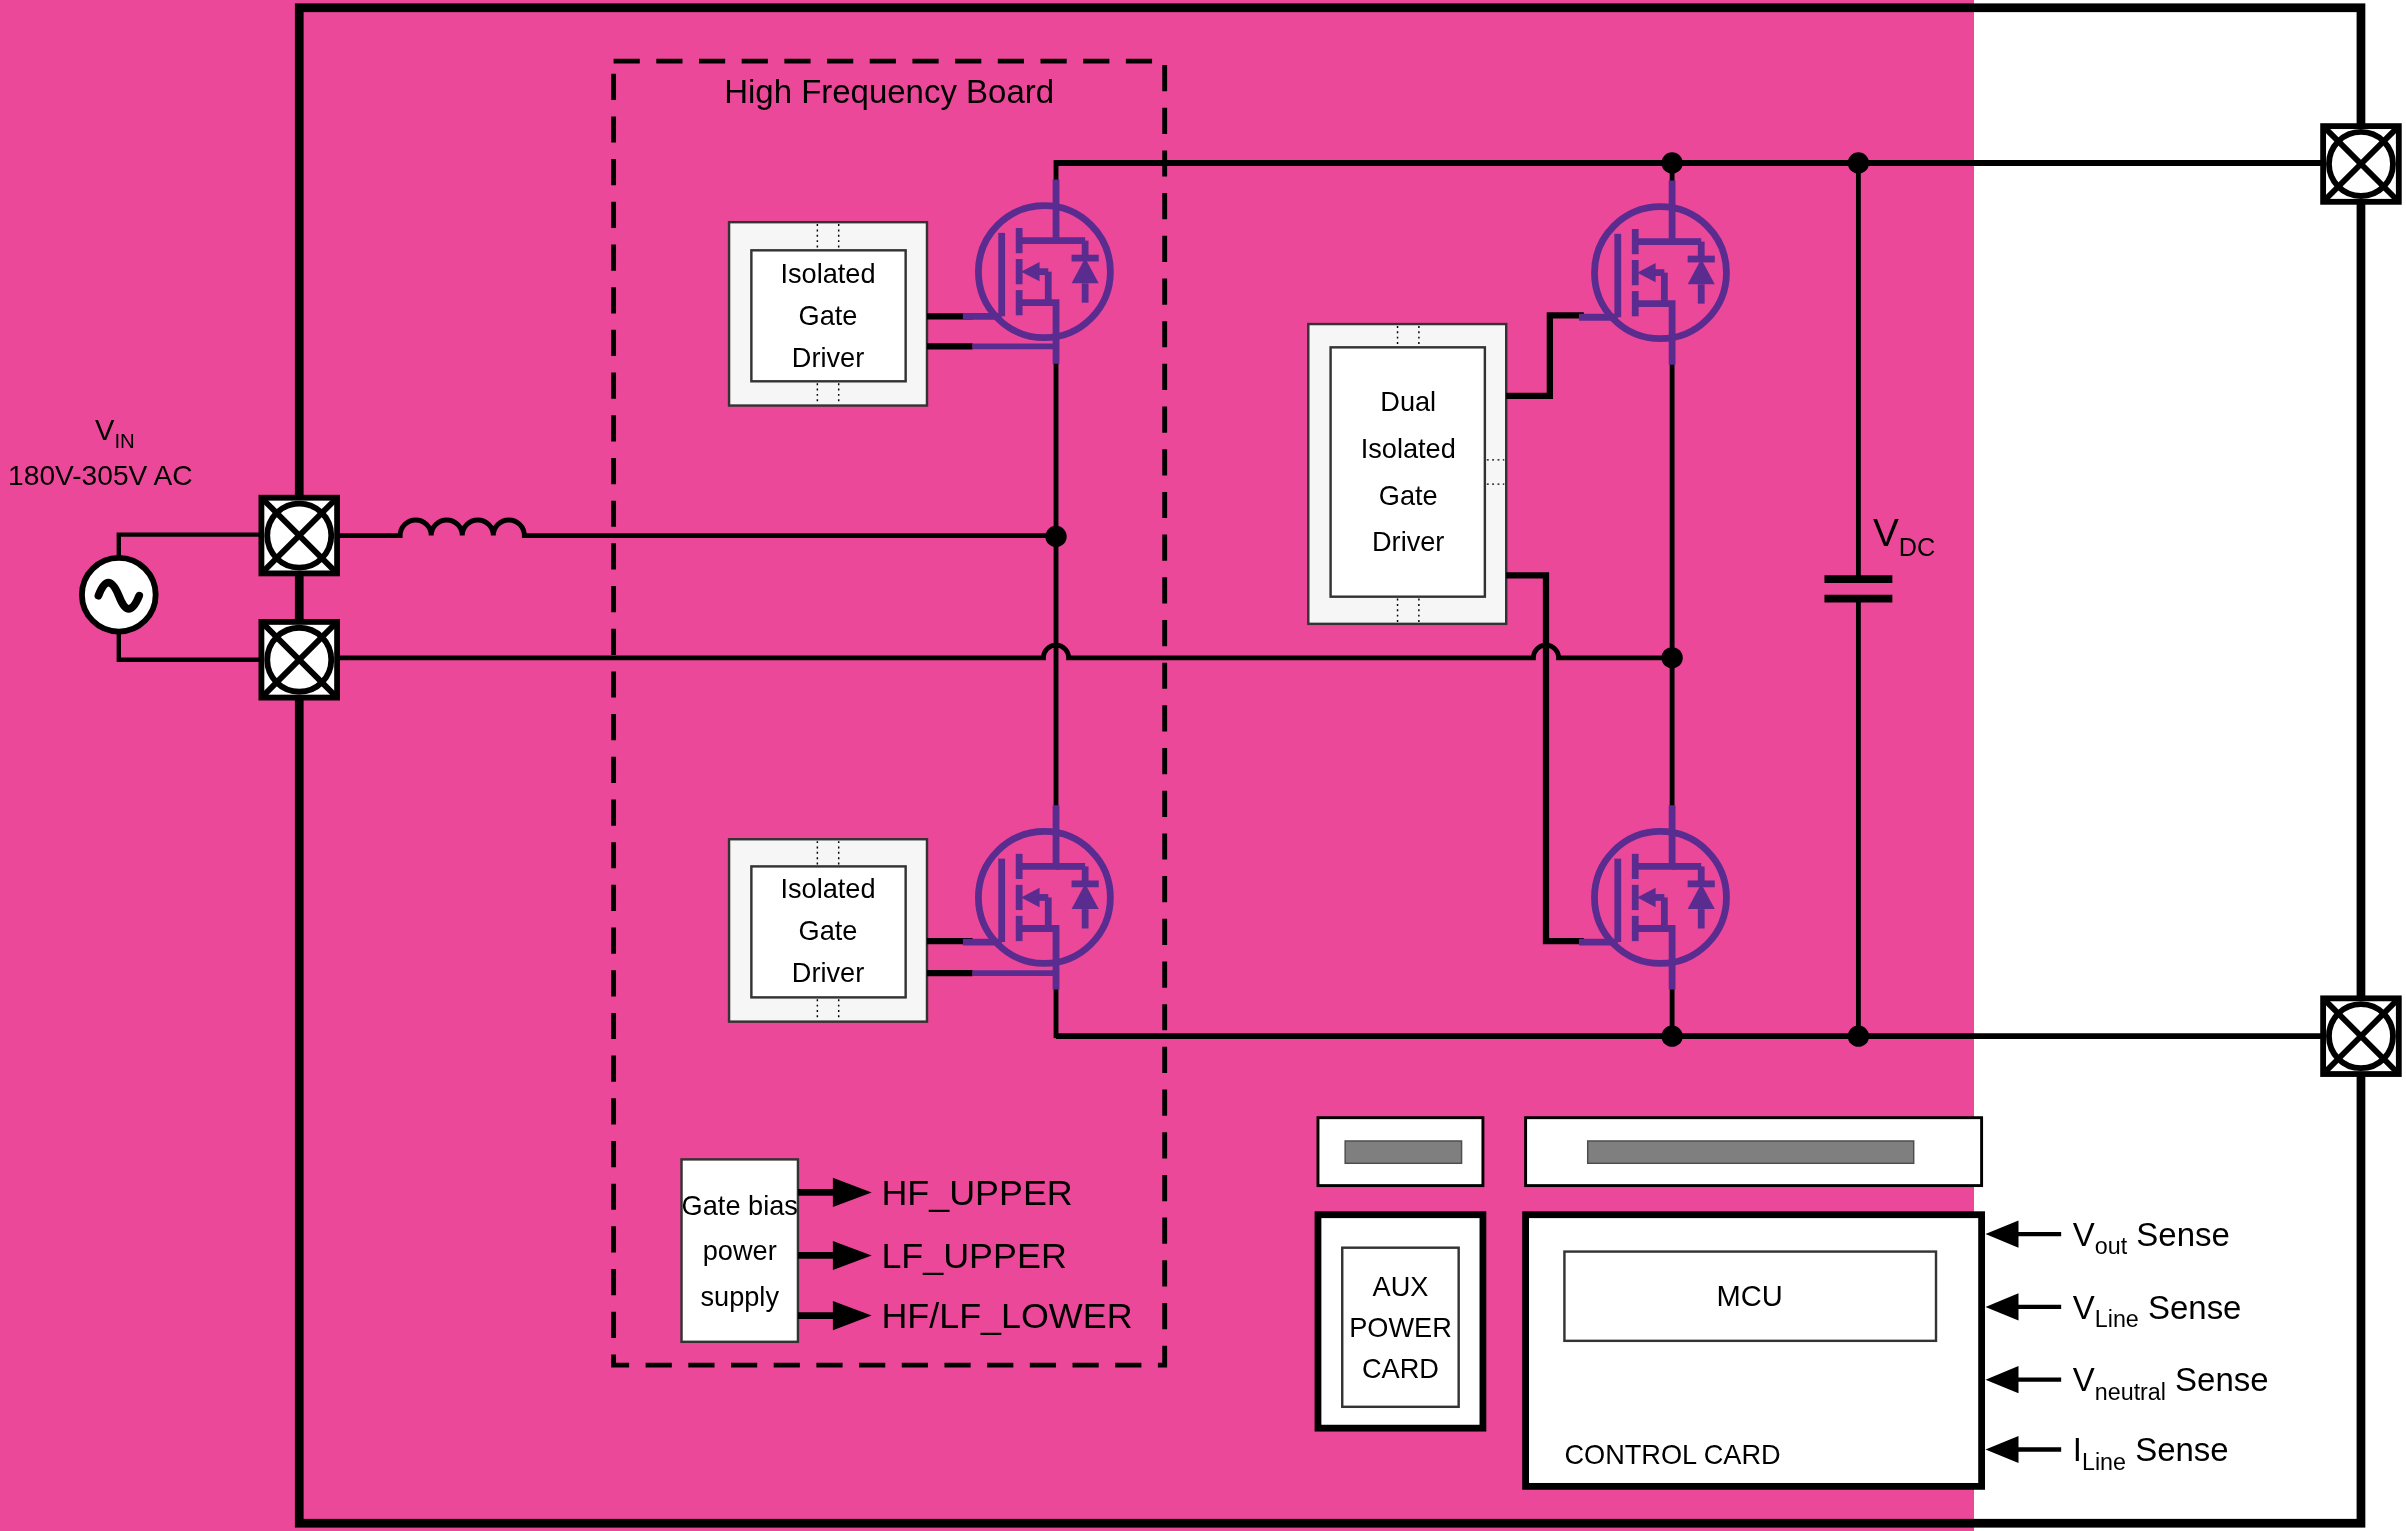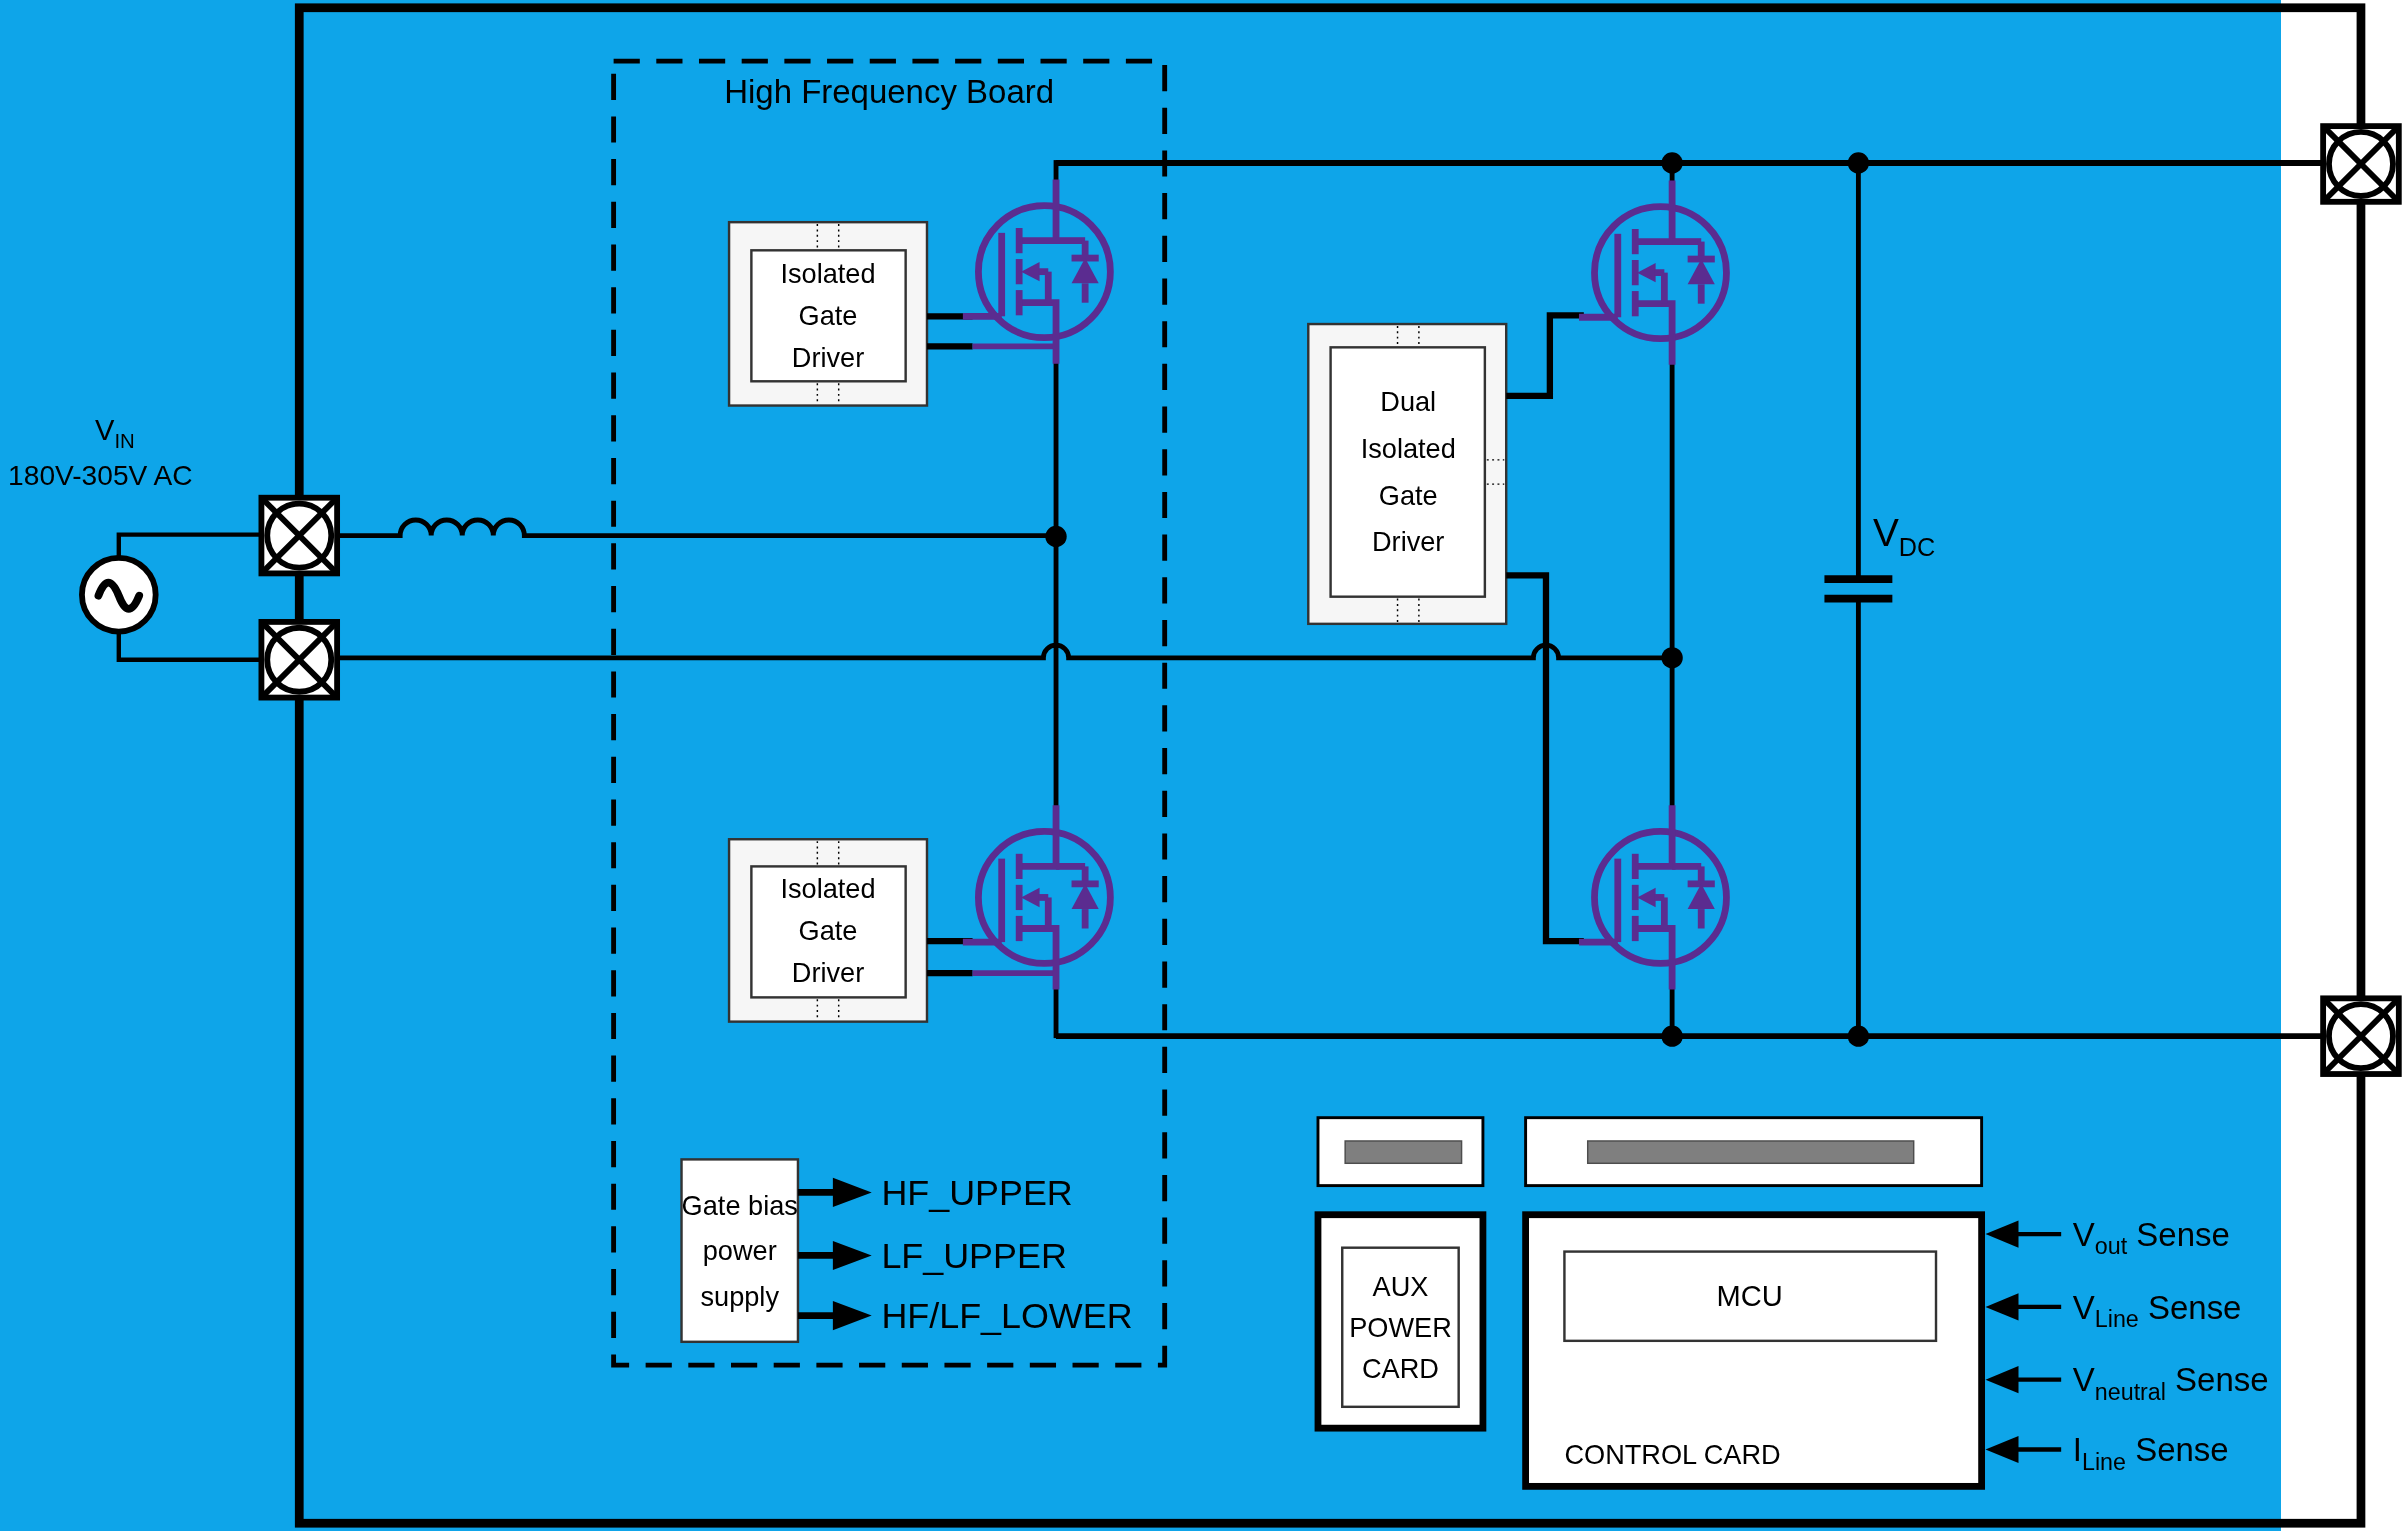--- a/index.html
+++ b/index.html
@@ -1,16 +1,16 @@
 <!DOCTYPE html>
 <html><head>
 <meta charset="utf-8">
 <style>
   html,body{margin:0;padding:0;background:#ffffff;}
-  .canvas{width:2281px;height:1531px;position:relative;background:#0ea5e9;}
+  .canvas{width:1974px;height:1531px;position:relative;background:#ec4899;}
   svg text{font-family:"Liberation Sans", sans-serif; fill:#000;}
 </style>
 </head>
 <body>
 
 <div class="canvas">
 <svg width="2407" height="1531" viewBox="0 0 2480 1578">
 
   <defs>
 

